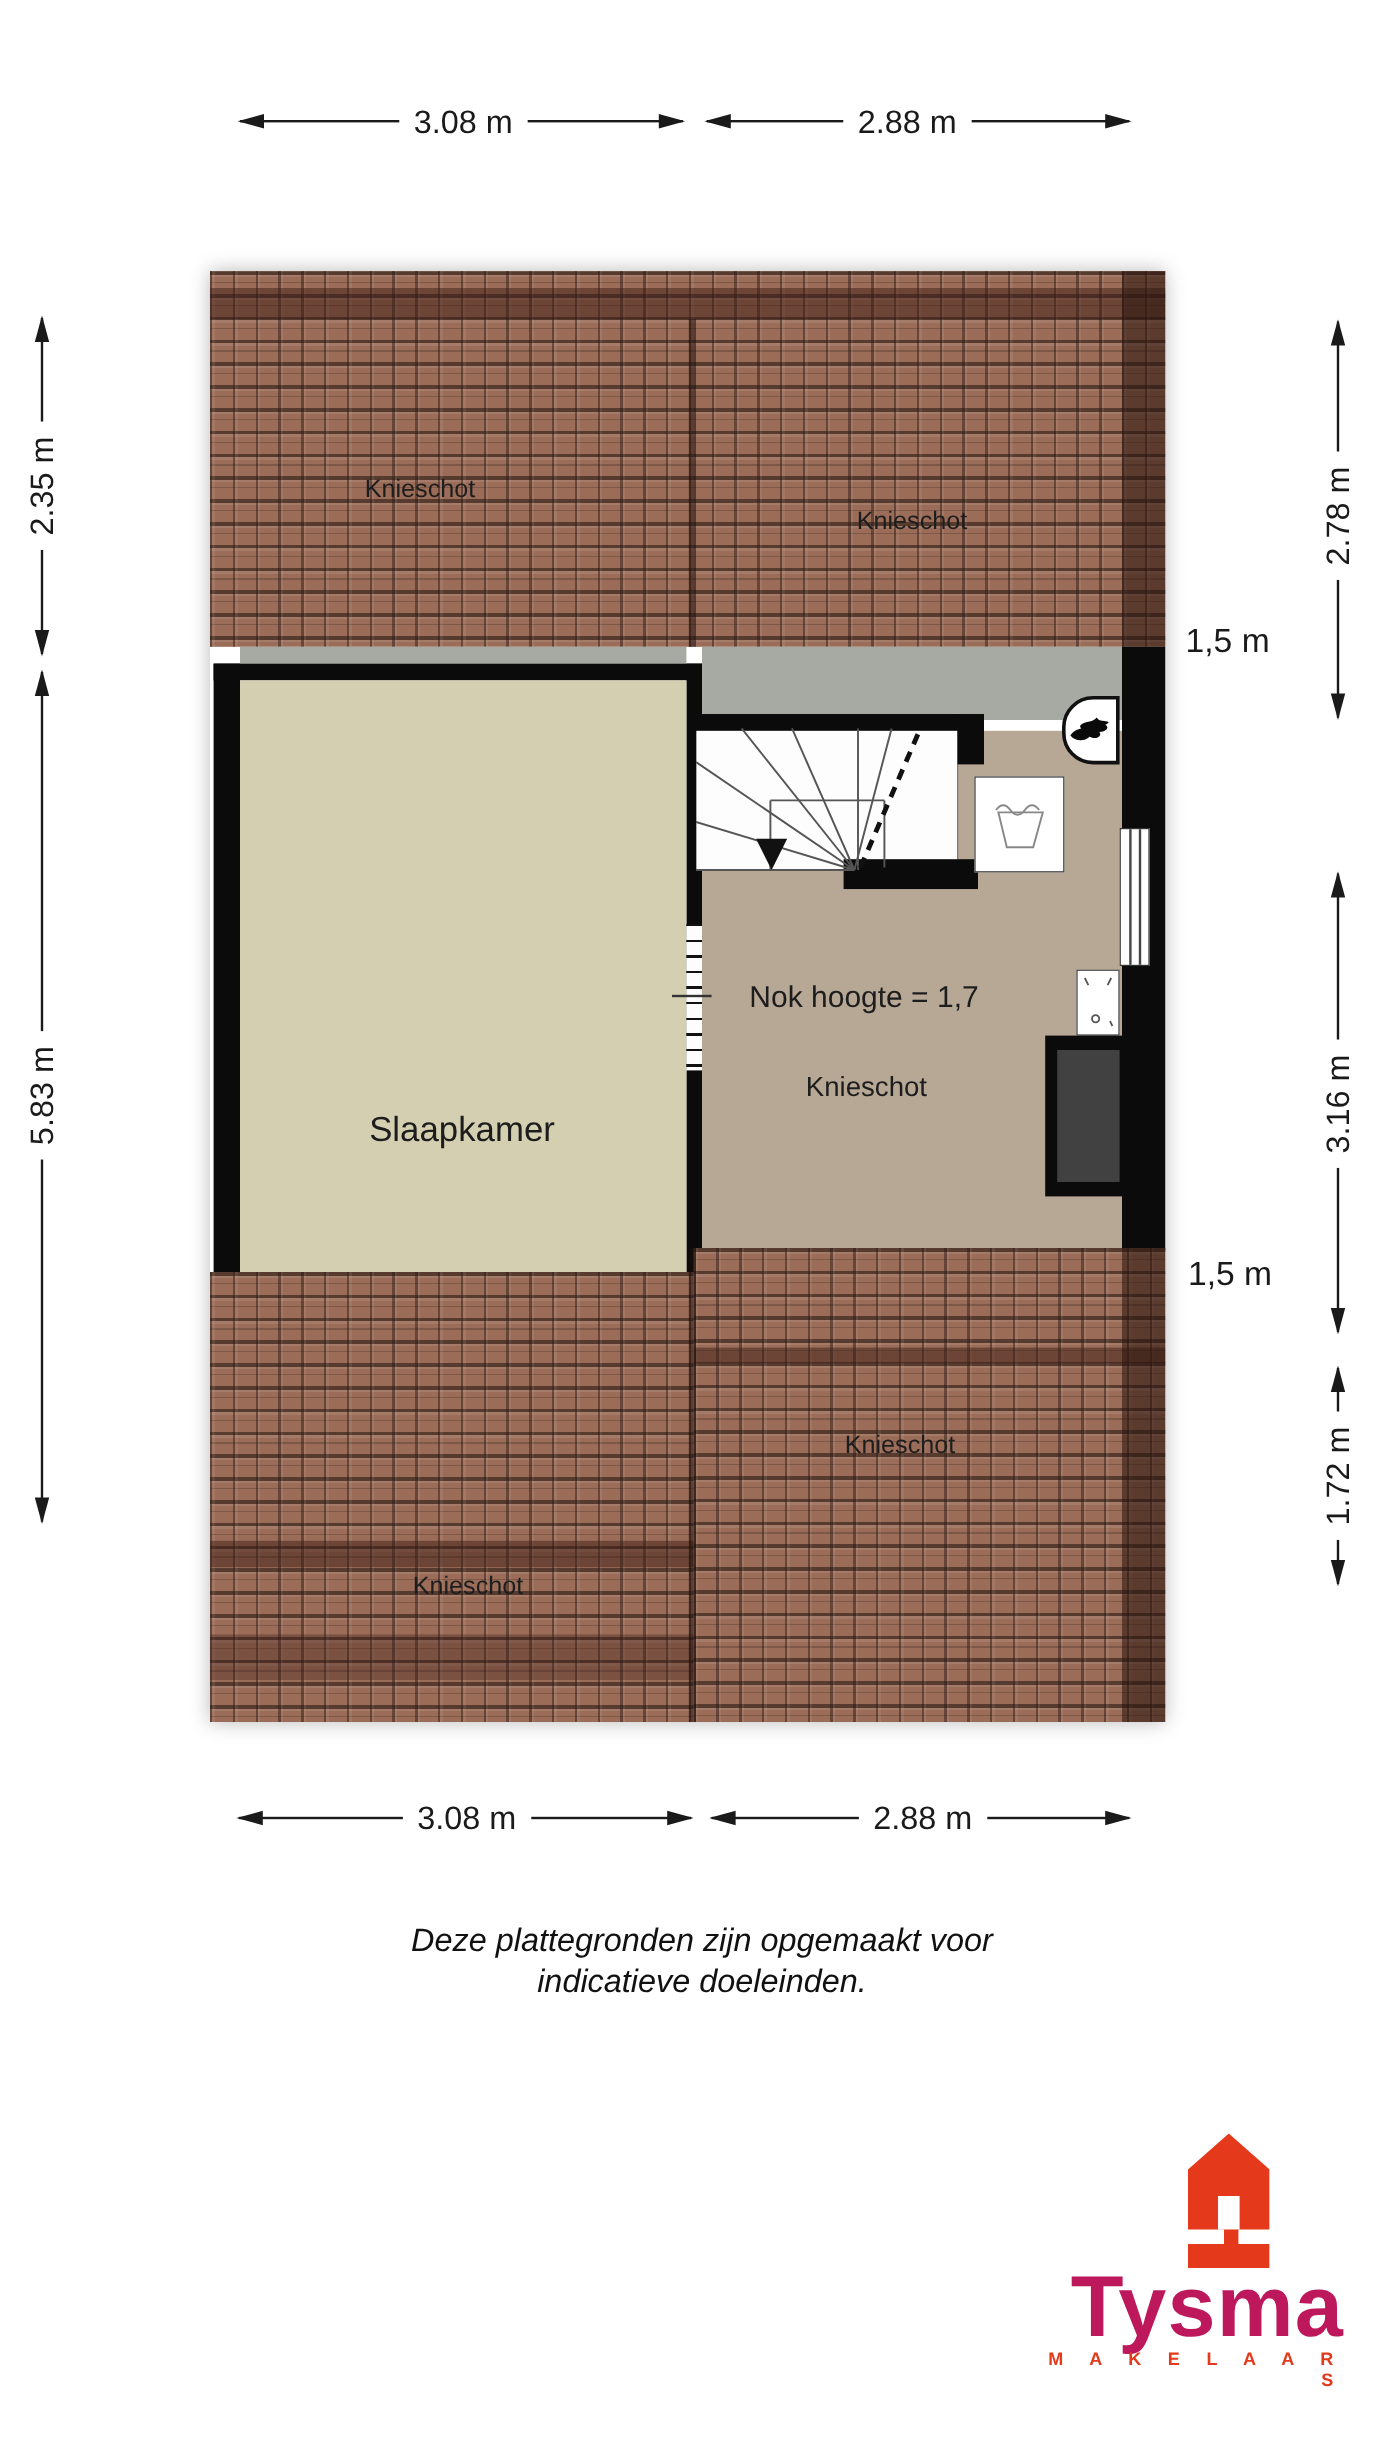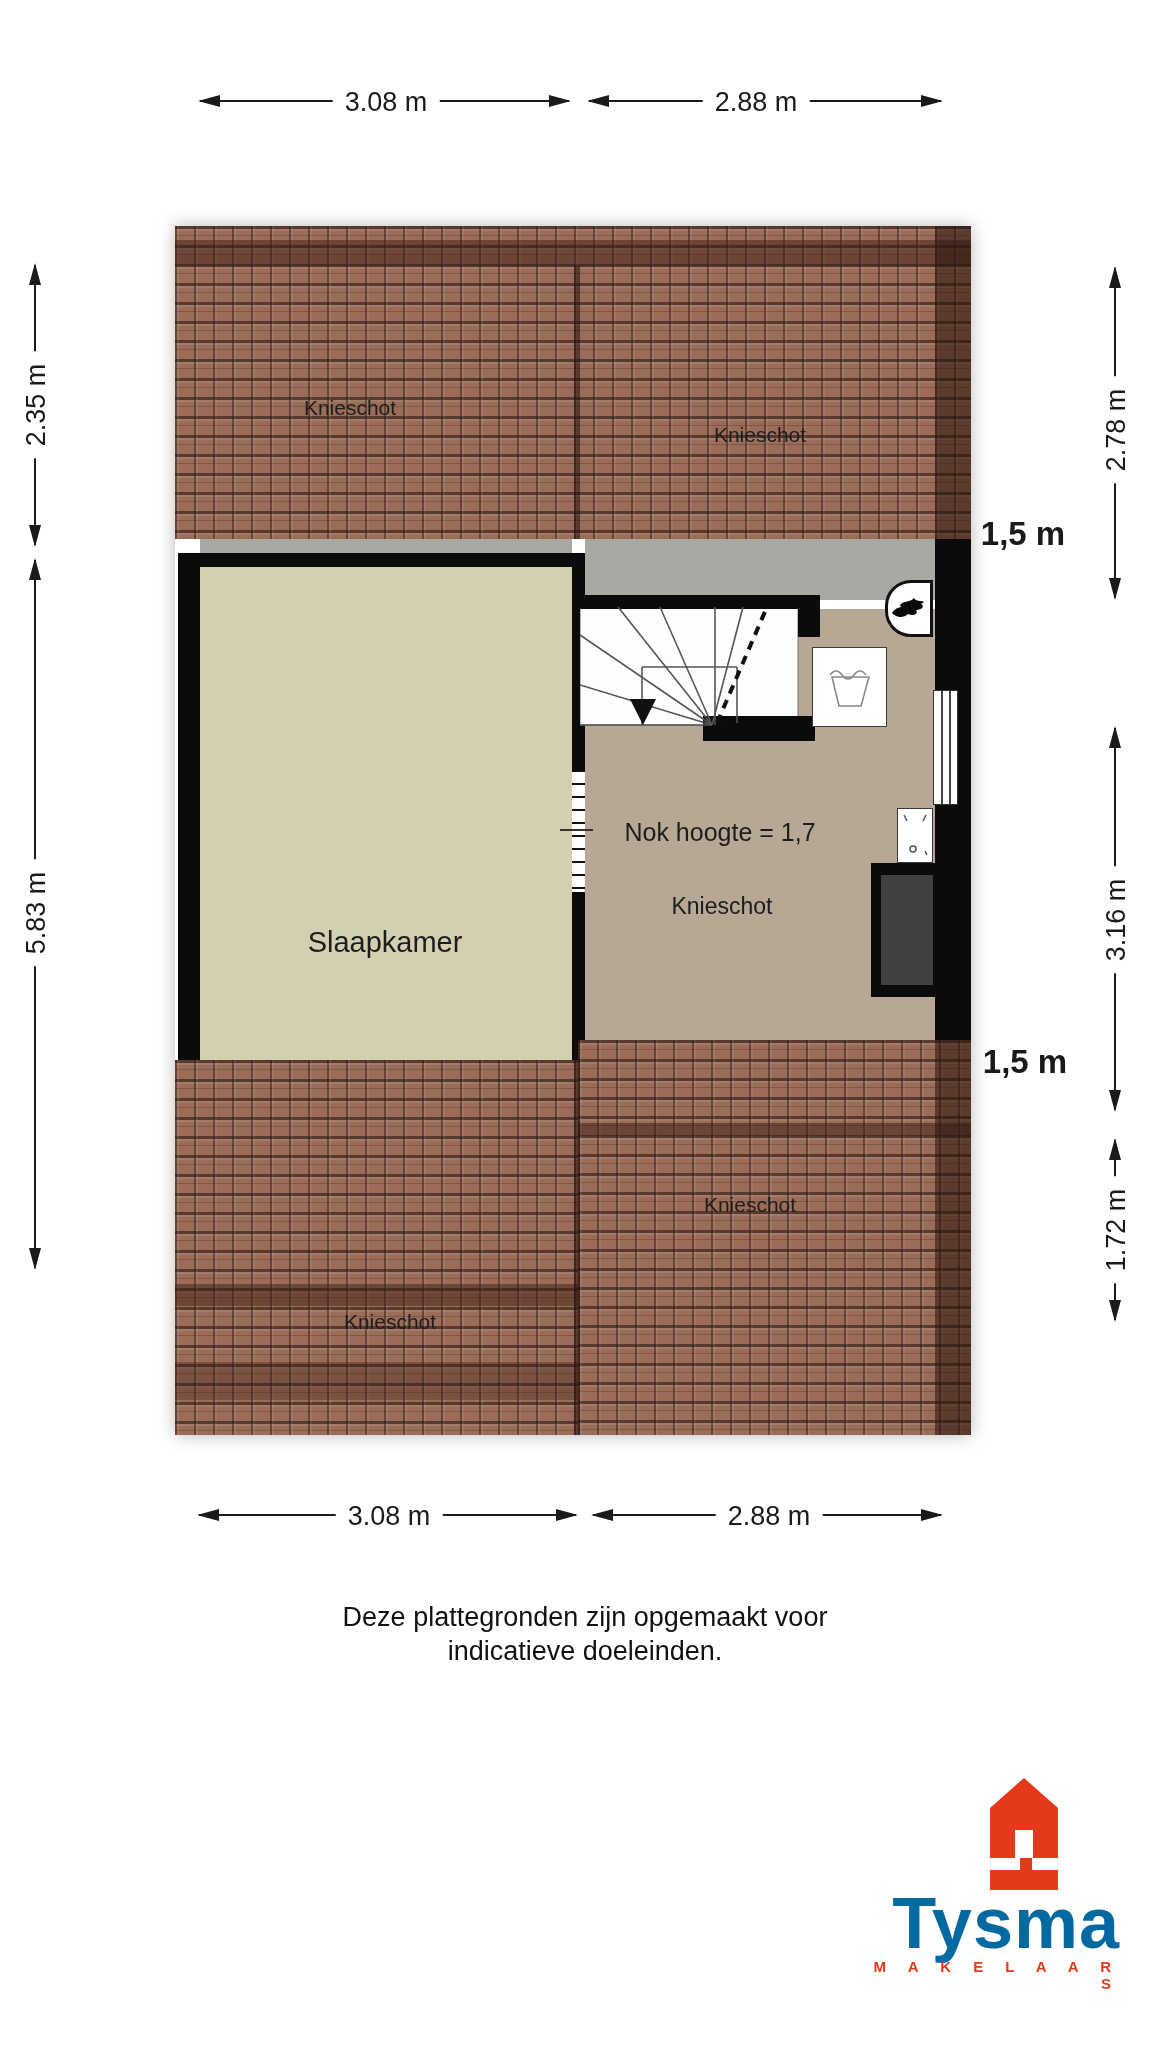--- a/index.html
+++ b/index.html
@@ -42,27 +42,27 @@
   .dim-h{position:absolute;height:0;border-top:2px solid #1a1a1a;}
   .dim-v{position:absolute;width:0;border-left:2px solid #1a1a1a;}
   .ah{position:absolute;width:0;height:0;}
   .ah-left {left:-2px;top:-7px;border-top:6px solid transparent;border-bottom:6px solid transparent;border-right:22px solid #1a1a1a;}
   .ah-right{right:-2px;top:-7px;border-top:6px solid transparent;border-bottom:6px solid transparent;border-left:22px solid #1a1a1a;}
   .ah-up   {top:-2px;left:-7px;border-left:6px solid transparent;border-right:6px solid transparent;border-bottom:22px solid #1a1a1a;}
   .ah-down {bottom:-2px;left:-7px;border-left:6px solid transparent;border-right:6px solid transparent;border-top:22px solid #1a1a1a;}
   .dim-label{position:absolute;background:#fff;padding:2px 12px;font-size:27px;
              transform:translate(-50%,-50%);white-space:nowrap;}
   .dim-label.rot{transform:translate(-50%,-50%) rotate(-90deg);}
-  .side-note{position:absolute;font-size:33px;transform:translate(-50%,-50%);white-space:nowrap;font-weight:bold;}
+  .side-note{position:absolute;font-size:28px;transform:translate(-50%,-50%);white-space:nowrap;}
 
   
   #disclaimer{position:absolute;left:585px;top:1600px;transform:translateX(-50%);
-              text-align:center;font-size:27px;line-height:34px;color:#111;}
+              text-align:center;font-size:27px;line-height:34px;color:#111;font-style:italic;}
   #logo{position:absolute;left:845px;top:1778px;width:275px;text-align:right;}
-  #logo-name{font-size:72px;font-weight:bold;color:#0369a1;letter-spacing:1px;line-height:66px;}
+  #logo-name{font-size:72px;font-weight:bold;color:#be185d;letter-spacing:1px;line-height:66px;}
   #logo-tagline{font-size:15px;font-weight:bold;color:#e5391c;letter-spacing:9px;margin-top:2px;}
   svg{display:block;}
 </style>
 </head>
 <body>
 
 <div id="canvas">
 
   <div id="plan">
 

